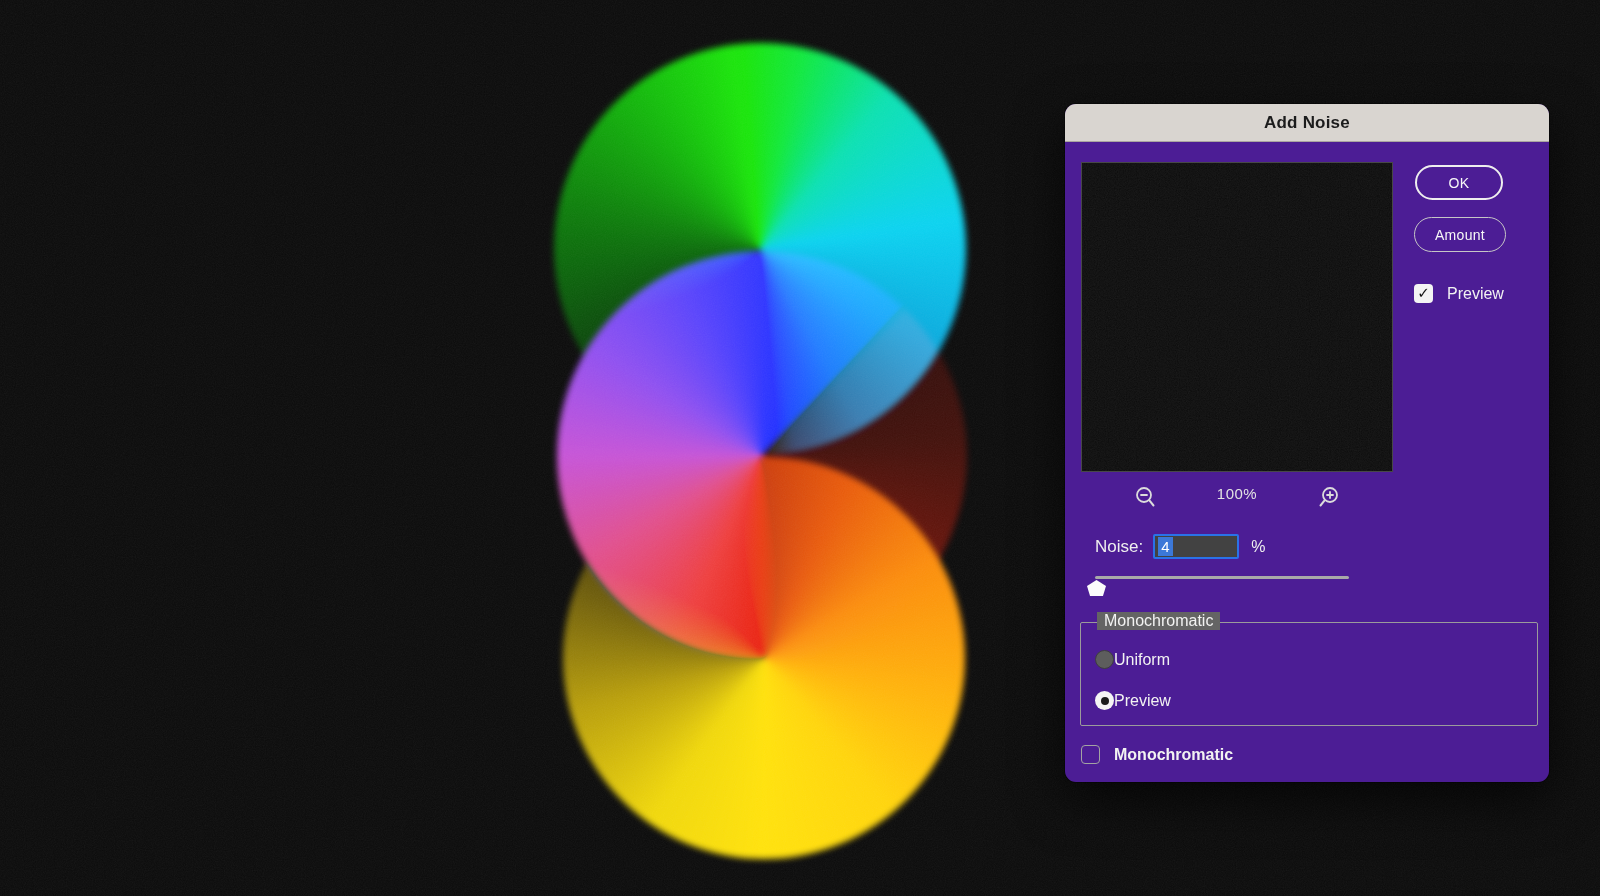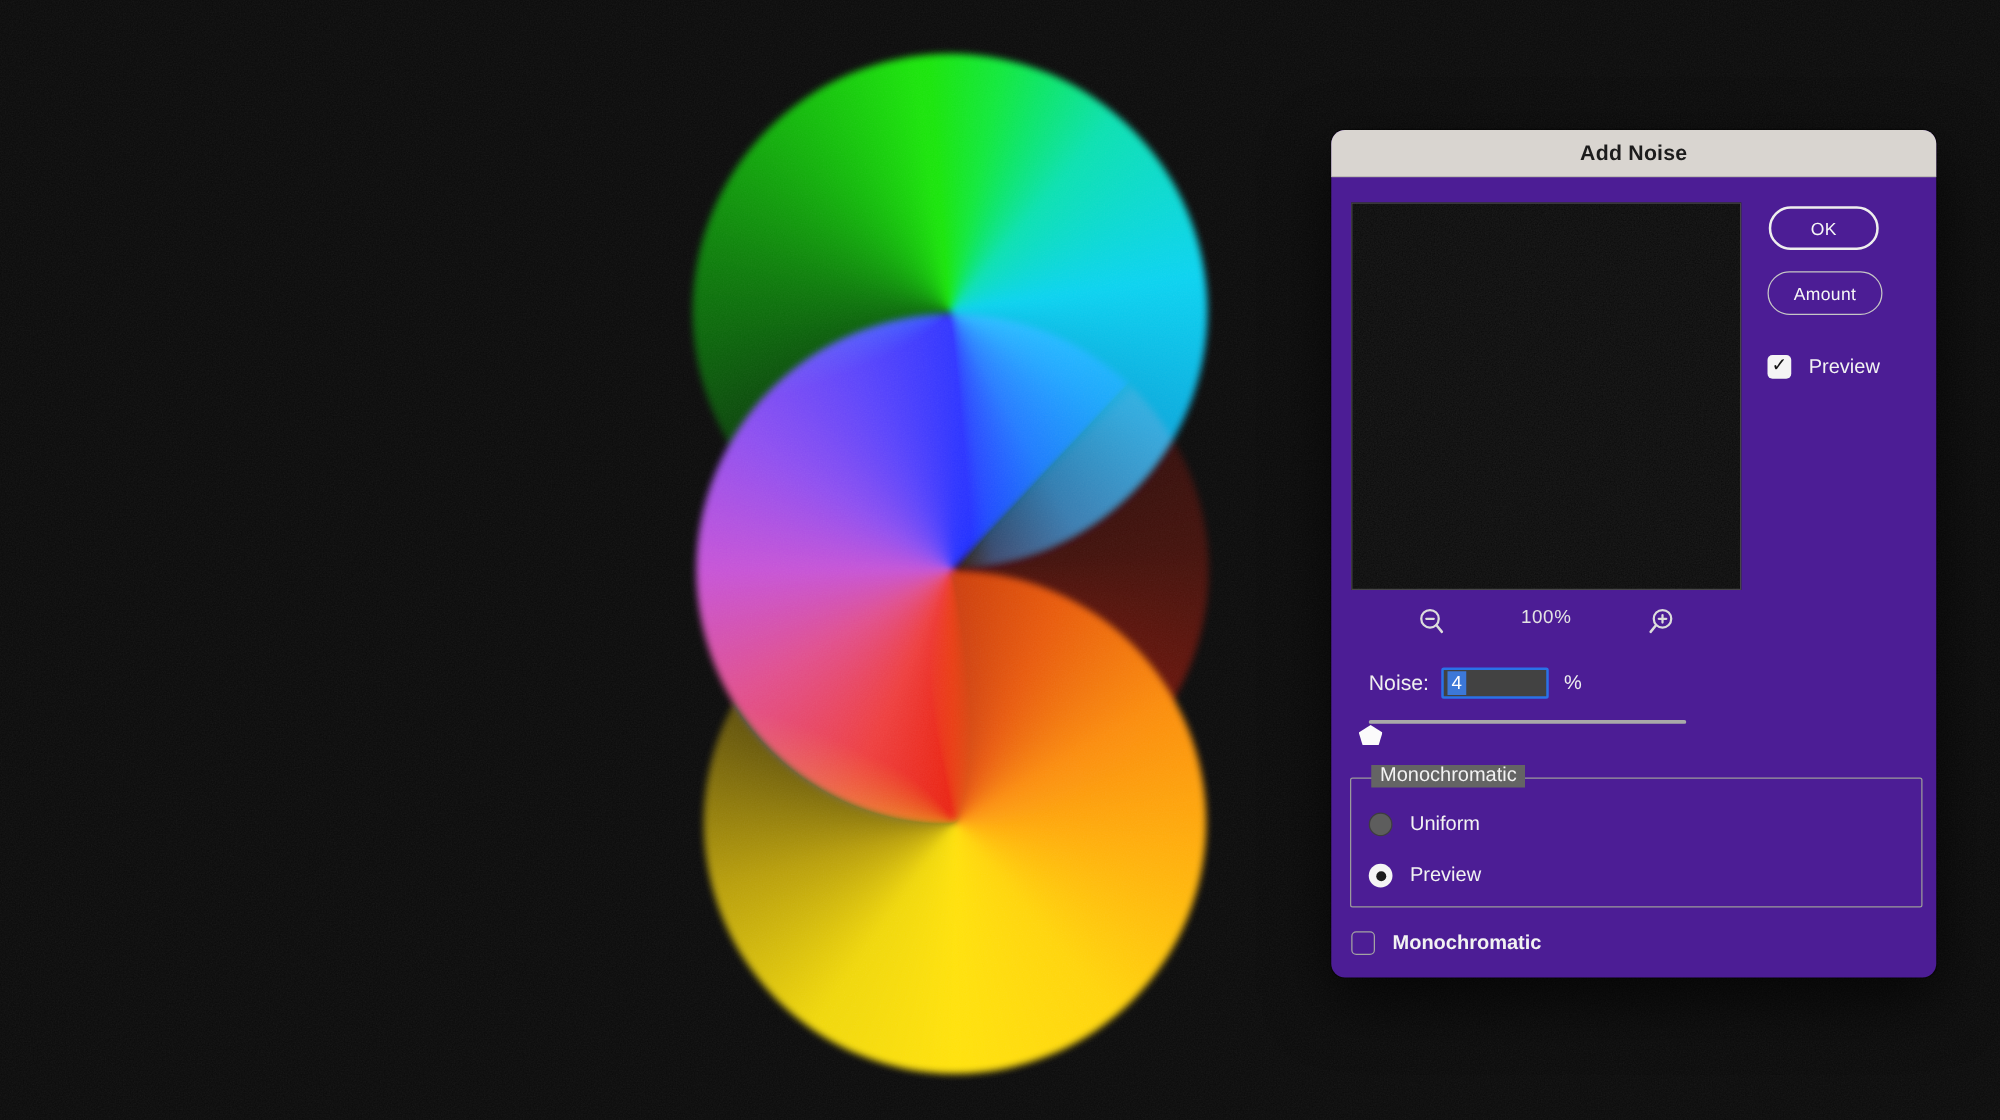--- a/index.html
+++ b/index.html
@@ -55,21 +55,21 @@
   .slider{position:absolute;left:30px;top:466px;width:254px;height:30px;}
   .slider .track{position:absolute;left:0;top:6px;width:100%;height:3px;background:#a9a9a9;border-radius:2px;}
   .slider .thumb{position:absolute;left:-8px;top:10px;width:19px;height:16px;background:#fbfbfb;
                  clip-path:polygon(50% 0%,100% 38%,84% 100%,16% 100%,0% 38%);
                  filter:drop-shadow(0 1px 1px rgba(0,0,0,.45));}
 
   .fieldset{position:absolute;left:15px;top:518px;width:458px;height:104px;
             border:1px solid #9b9b9b;border-radius:2px;}
   .fieldset .legend{position:absolute;left:16px;top:-11px;background:#646464;padding:0 7px;
                     color:#f2f2f2;font-size:16px;}
-  .radiorow{position:absolute;left:14px;display:flex;align-items:center;gap:14px;}
+  .radiorow{position:absolute;left:14px;display:flex;align-items:center;}
   .radio{width:19px;height:19px;border-radius:50%;flex:0 0 auto;position:relative;}
   .radio.off{border:1.5px solid #3e3e3e;background:#5d5d5d;}
   .radio.on{background:#f4f4f4;}
   .radio.on::after{content:"";position:absolute;left:50%;top:50%;width:8px;height:8px;margin:-4px 0 0 -4px;
                    border-radius:50%;background:#1b1b1b;}
   .radiorow .lbl{color:#f2f2f2;font-size:16px;}
 
   #mono-row{left:16px;top:641px;font-weight:bold;}
 </style>
 </head>

